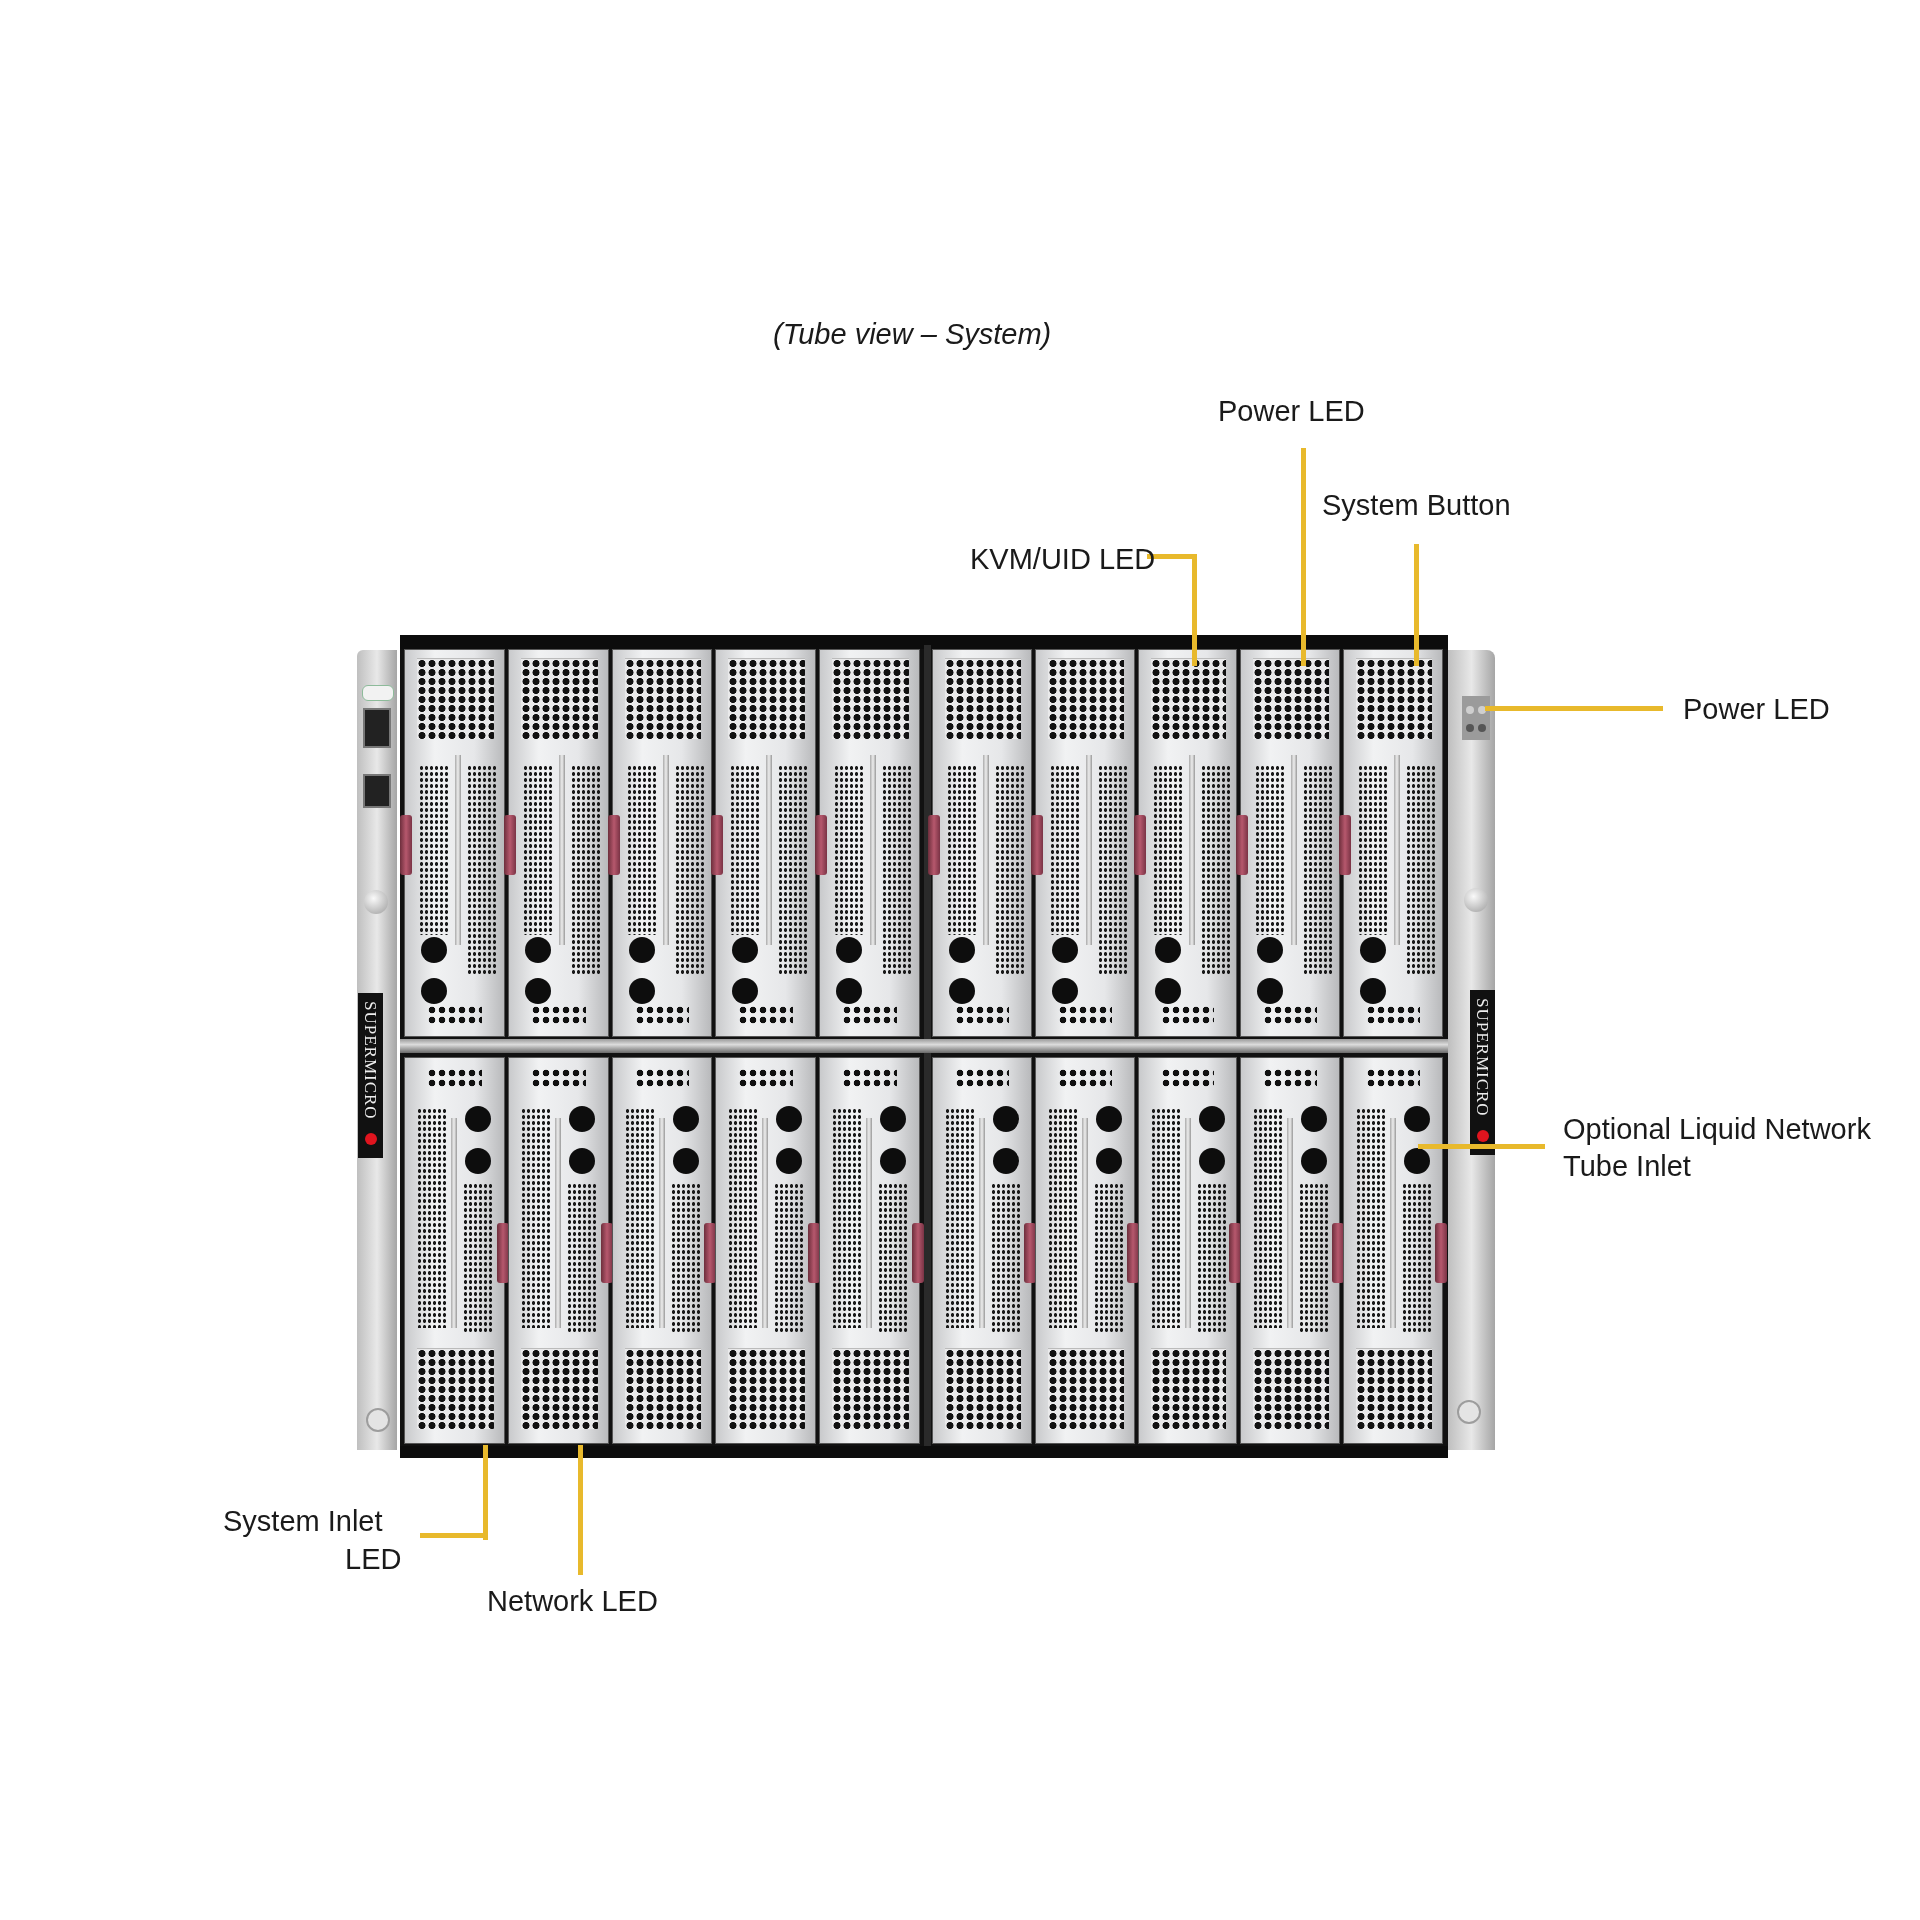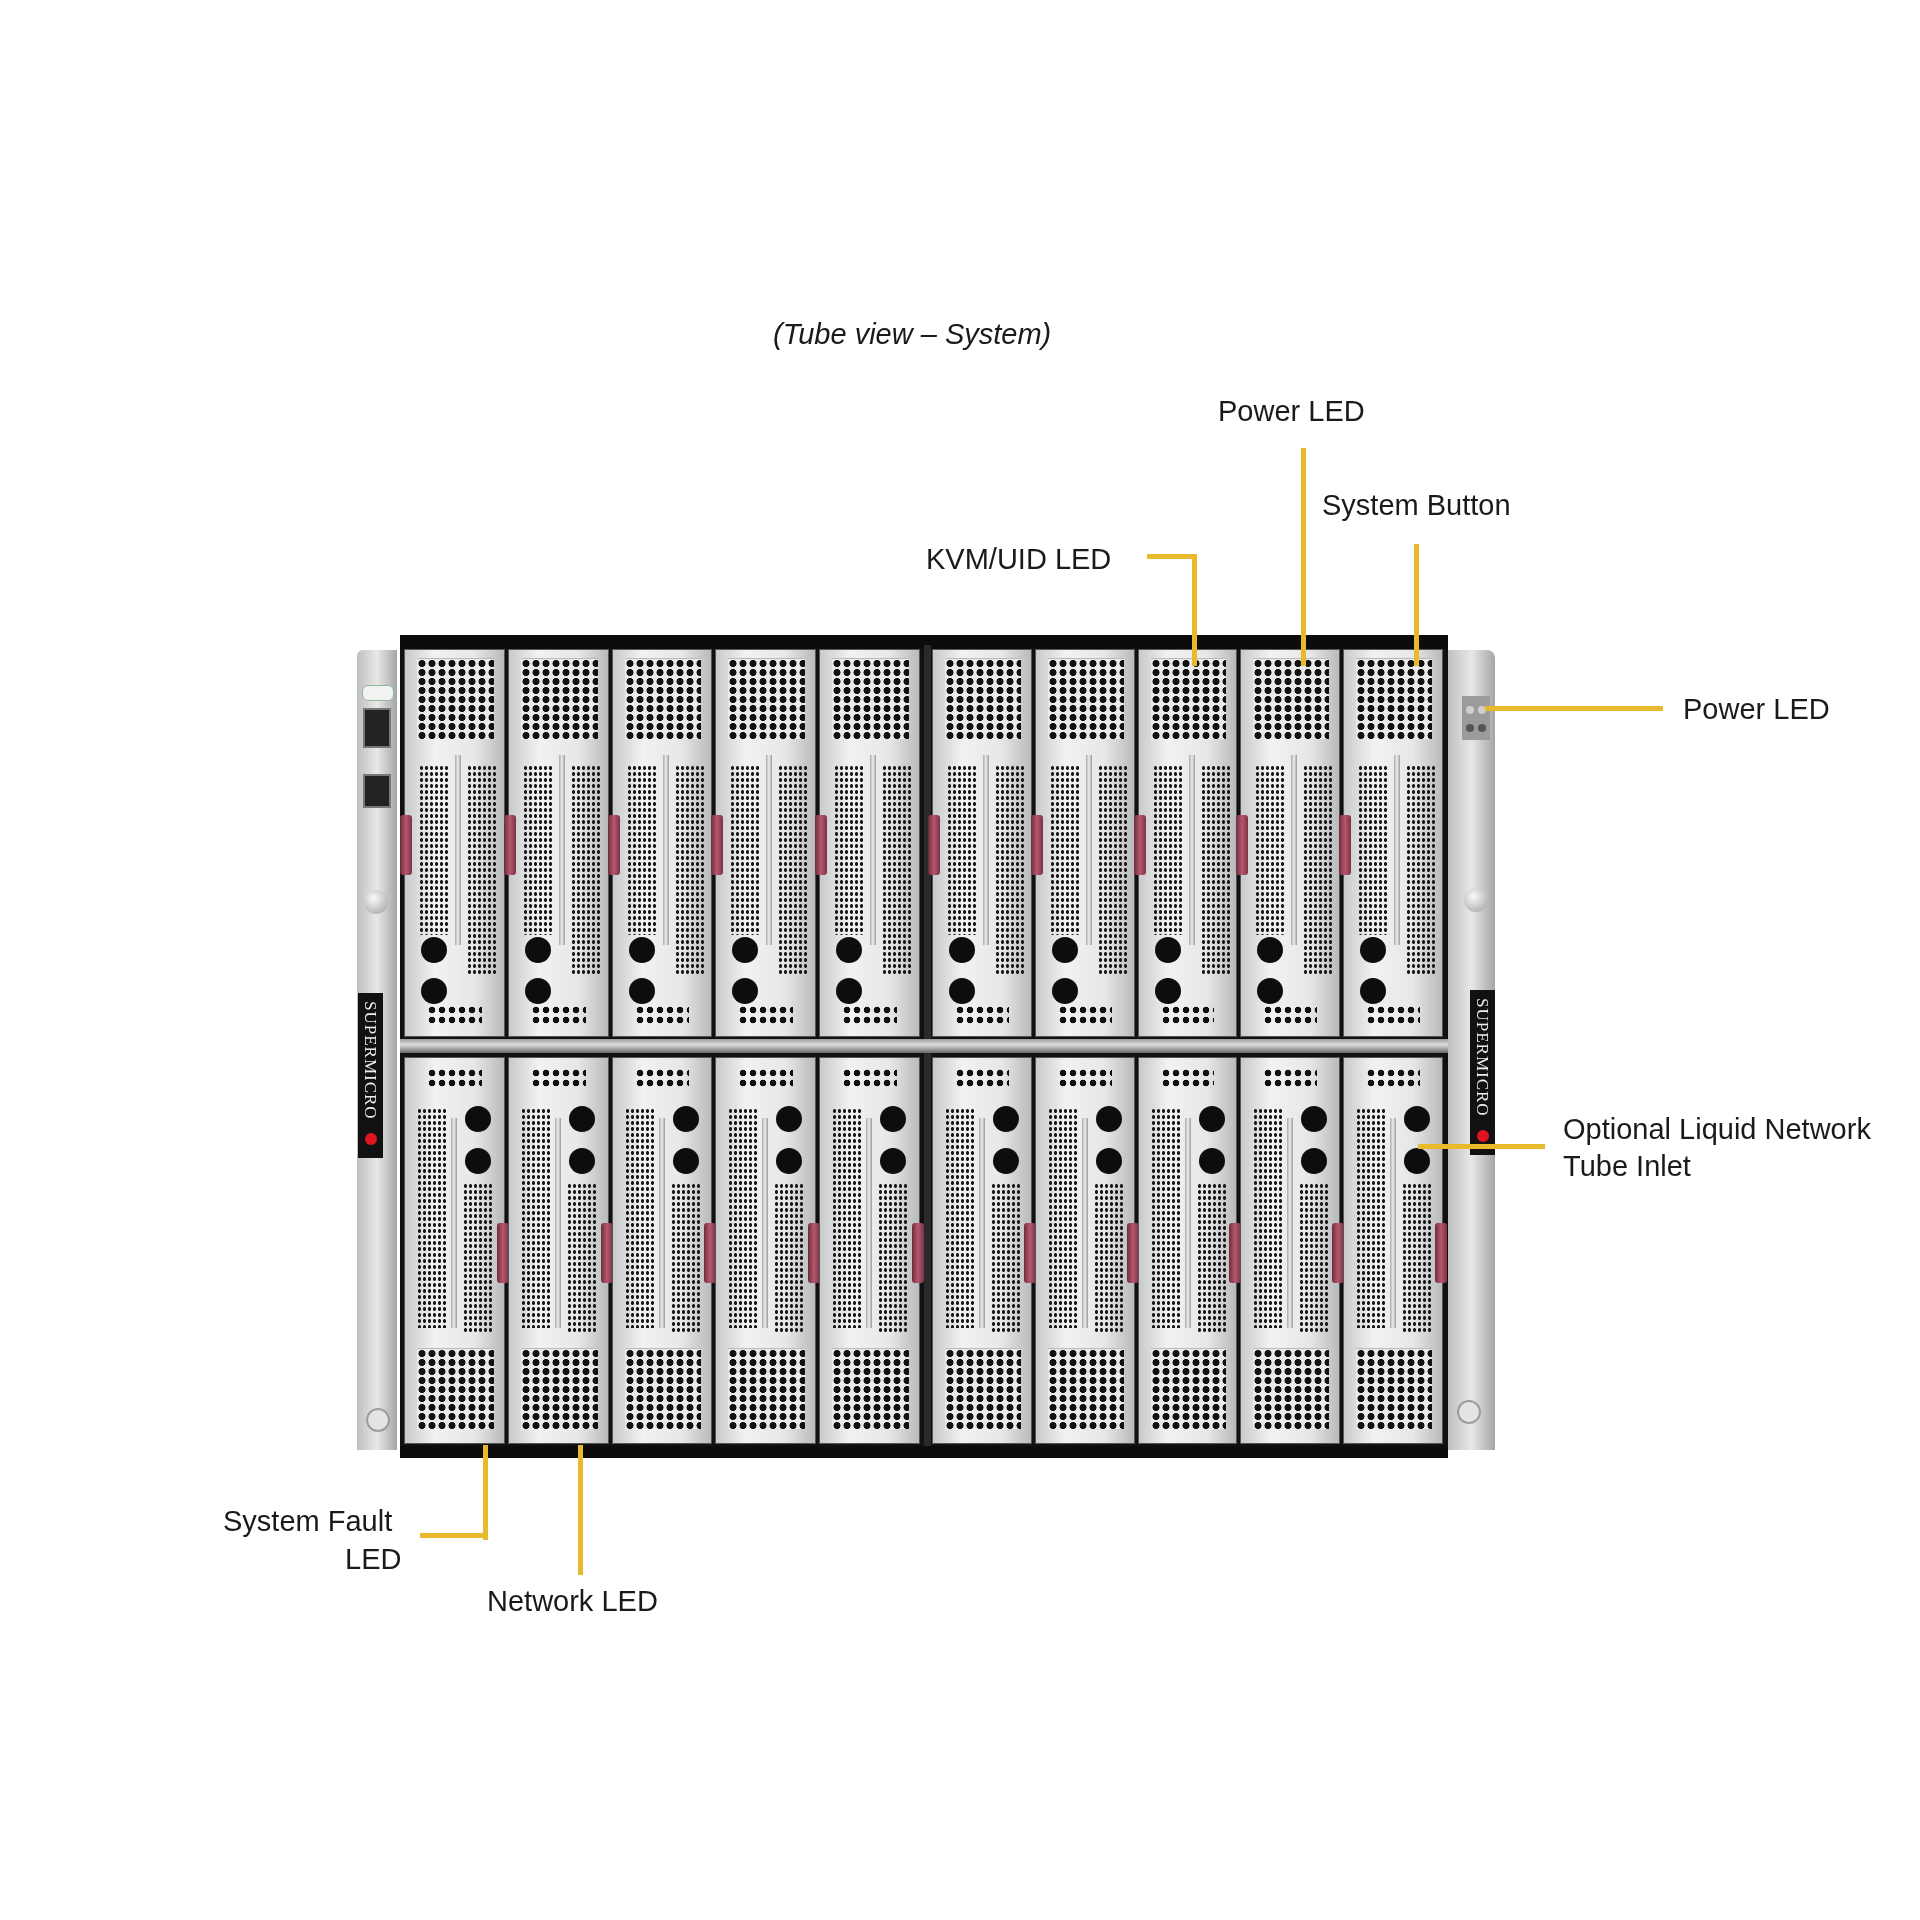--- a/index.html
+++ b/index.html
@@ -312,19 +312,19 @@
 <div class="ln" style="left:1301px;top:448px;width:5px;height:218px;"></div>
 <div class="ln" style="left:1414px;top:544px;width:5px;height:122px;"></div>
 <div class="ln" style="left:1485px;top:706px;width:178px;height:5px;"></div>
 <div class="ln" style="left:1418px;top:1144px;width:127px;height:5px;"></div>
 <div class="ln" style="left:483px;top:1445px;width:5px;height:95px;"></div>
 <div class="ln" style="left:420px;top:1533px;width:68px;height:5px;"></div>
 <div class="ln" style="left:578px;top:1445px;width:5px;height:130px;"></div>
 
 <div class="label" style="left:1218px;top:396px;">Power LED</div>
 <div class="label" style="left:1322px;top:490px;">System Button</div>
-<div class="label" style="left:926px;top:544px;">KVM/UID LED</div>
+<div class="label" style="left:970px;top:544px;">KVM/UID LED</div>
 <div class="label" style="left:1683px;top:694px;">Power LED</div>
 <div class="label" style="left:1563px;top:1114px;">Optional Liquid Network</div>
 <div class="label" style="left:1563px;top:1151px;">Tube Inlet</div>
-<div class="label" style="left:223px;top:1506px;">System Fault</div>
+<div class="label" style="left:223px;top:1506px;">System Inlet</div>
 <div class="label" style="left:345px;top:1544px;">LED</div>
 <div class="label" style="left:487px;top:1586px;">Network LED</div>
 
 </body></html>

